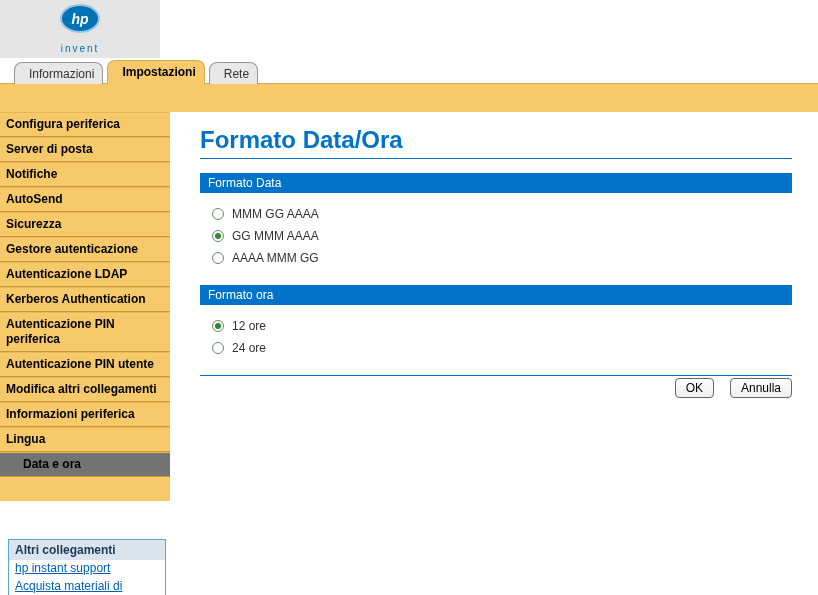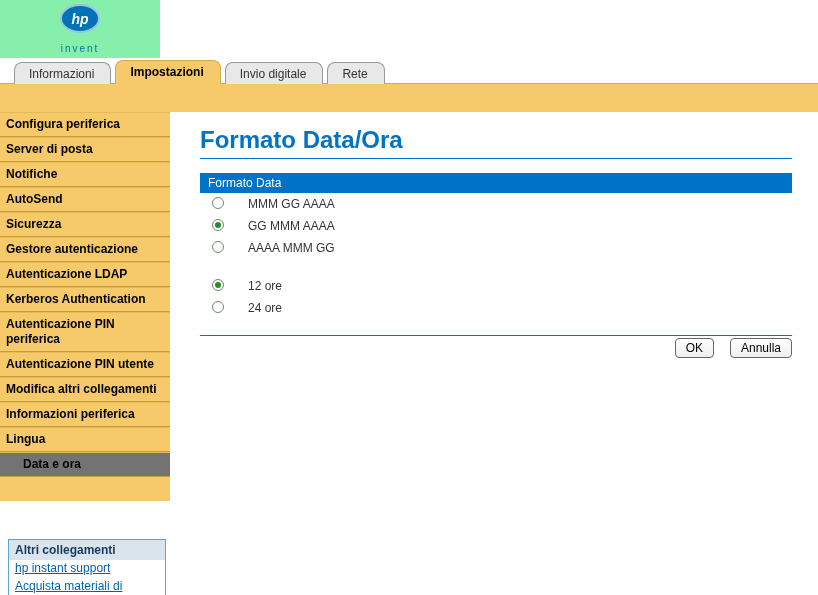--- a/index.html
+++ b/index.html
@@ -5,21 +5,21 @@
   * { box-sizing: border-box; margin: 0; padding: 0; }
   body { font-family: Arial, Helvetica, sans-serif; font-size: 12px; background: #fff; width: 818px; }
 
   
   .header {
     display: flex;
     height: 58px;
   }
   .logo-area {
     width: 160px;
-    background: #86efac;
+    background: #e5e5e5;
     display: flex;
     align-items: center;
     justify-content: center;
   }
   .hp-logo {
     width: 60px;
     height: 50px;
     position: relative;
     display: flex;
     flex-direction: column;
@@ -74,21 +74,21 @@
     display: flex;
     align-items: flex-end;
     padding-left: 14px;
     gap: 4px;
     position: relative;
     z-index: 2;
     height: 26px;
   }
   .tab {
     height: 22px;
-    padding: 4px 16px 0 14px;
+    padding: 4px 8px 0 14px;
     border-radius: 8px 8px 0 0;
     border: 1px solid #999;
     border-bottom: none;
     background: #e8e8e8;
     color: #333;
     font-size: 12px;
     cursor: pointer;
     position: relative;
   }
   .tab.active {
@@ -149,27 +149,29 @@
     font-weight: bold;
     padding: 6px 0 4px 0;
     border-bottom: 1px solid #0073c8;
     margin-bottom: 14px;
   }
   .section-head {
     background: #0073c8;
     color: #fff;
     font-size: 12px;
     padding: 3px 8px;
+    margin-bottom: 10px;
   }
   .radio-group {
     padding: 0 0 16px 12px;
   }
   .radio-row {
     display: flex;
-    gap: 24px;
+    align-items: center;
+    gap: 8px;
     padding: 4px 0;
   }
   .radio {
     width: 12px; height: 12px;
     border: 1px solid #6a8a6a;
     border-radius: 50%;
     display: inline-flex;
     align-items: center; justify-content: center;
   }
   .radio.checked::after{
@@ -225,21 +227,20 @@
       <div class="hp-logo-circle">hp</div>
       <div class="hp-logo-text">invent</div>
     </div>
   </div>
 </div>
 
 <div class="tabs-row">
   <div class="tabs">
     <div class="tab">Informazioni</div>
     <div class="tab active">Impostazioni</div>
-    <div class="tab">Invio digitale</div>
     <div class="tab">Rete</div>
   </div>
 </div>
 <div class="orange-bar"></div>
 
 <div class="main">
   <div>
     <div class="sidebar">
       <div class="sidebar-item">Configura periferica</div>
       <div class="sidebar-item">Server di posta</div>
@@ -278,20 +279,21 @@
       <div class="radio-row">
         <span class="radio checked"></span>
         <span class="radio-label">GG MMM AAAA</span>
       </div>
       <div class="radio-row">
         <span class="radio"></span>
         <span class="radio-label">AAAA MMM GG</span>
       </div>
     </div>
 
+    <div class="section-head">Formato ora</div>
     <div class="radio-group">
       <div class="radio-row">
         <span class="radio checked"></span>
         <span class="radio-label">12 ore</span>
       </div>
       <div class="radio-row">
         <span class="radio"></span>
         <span class="radio-label">24 ore</span>
       </div>
     </div>

